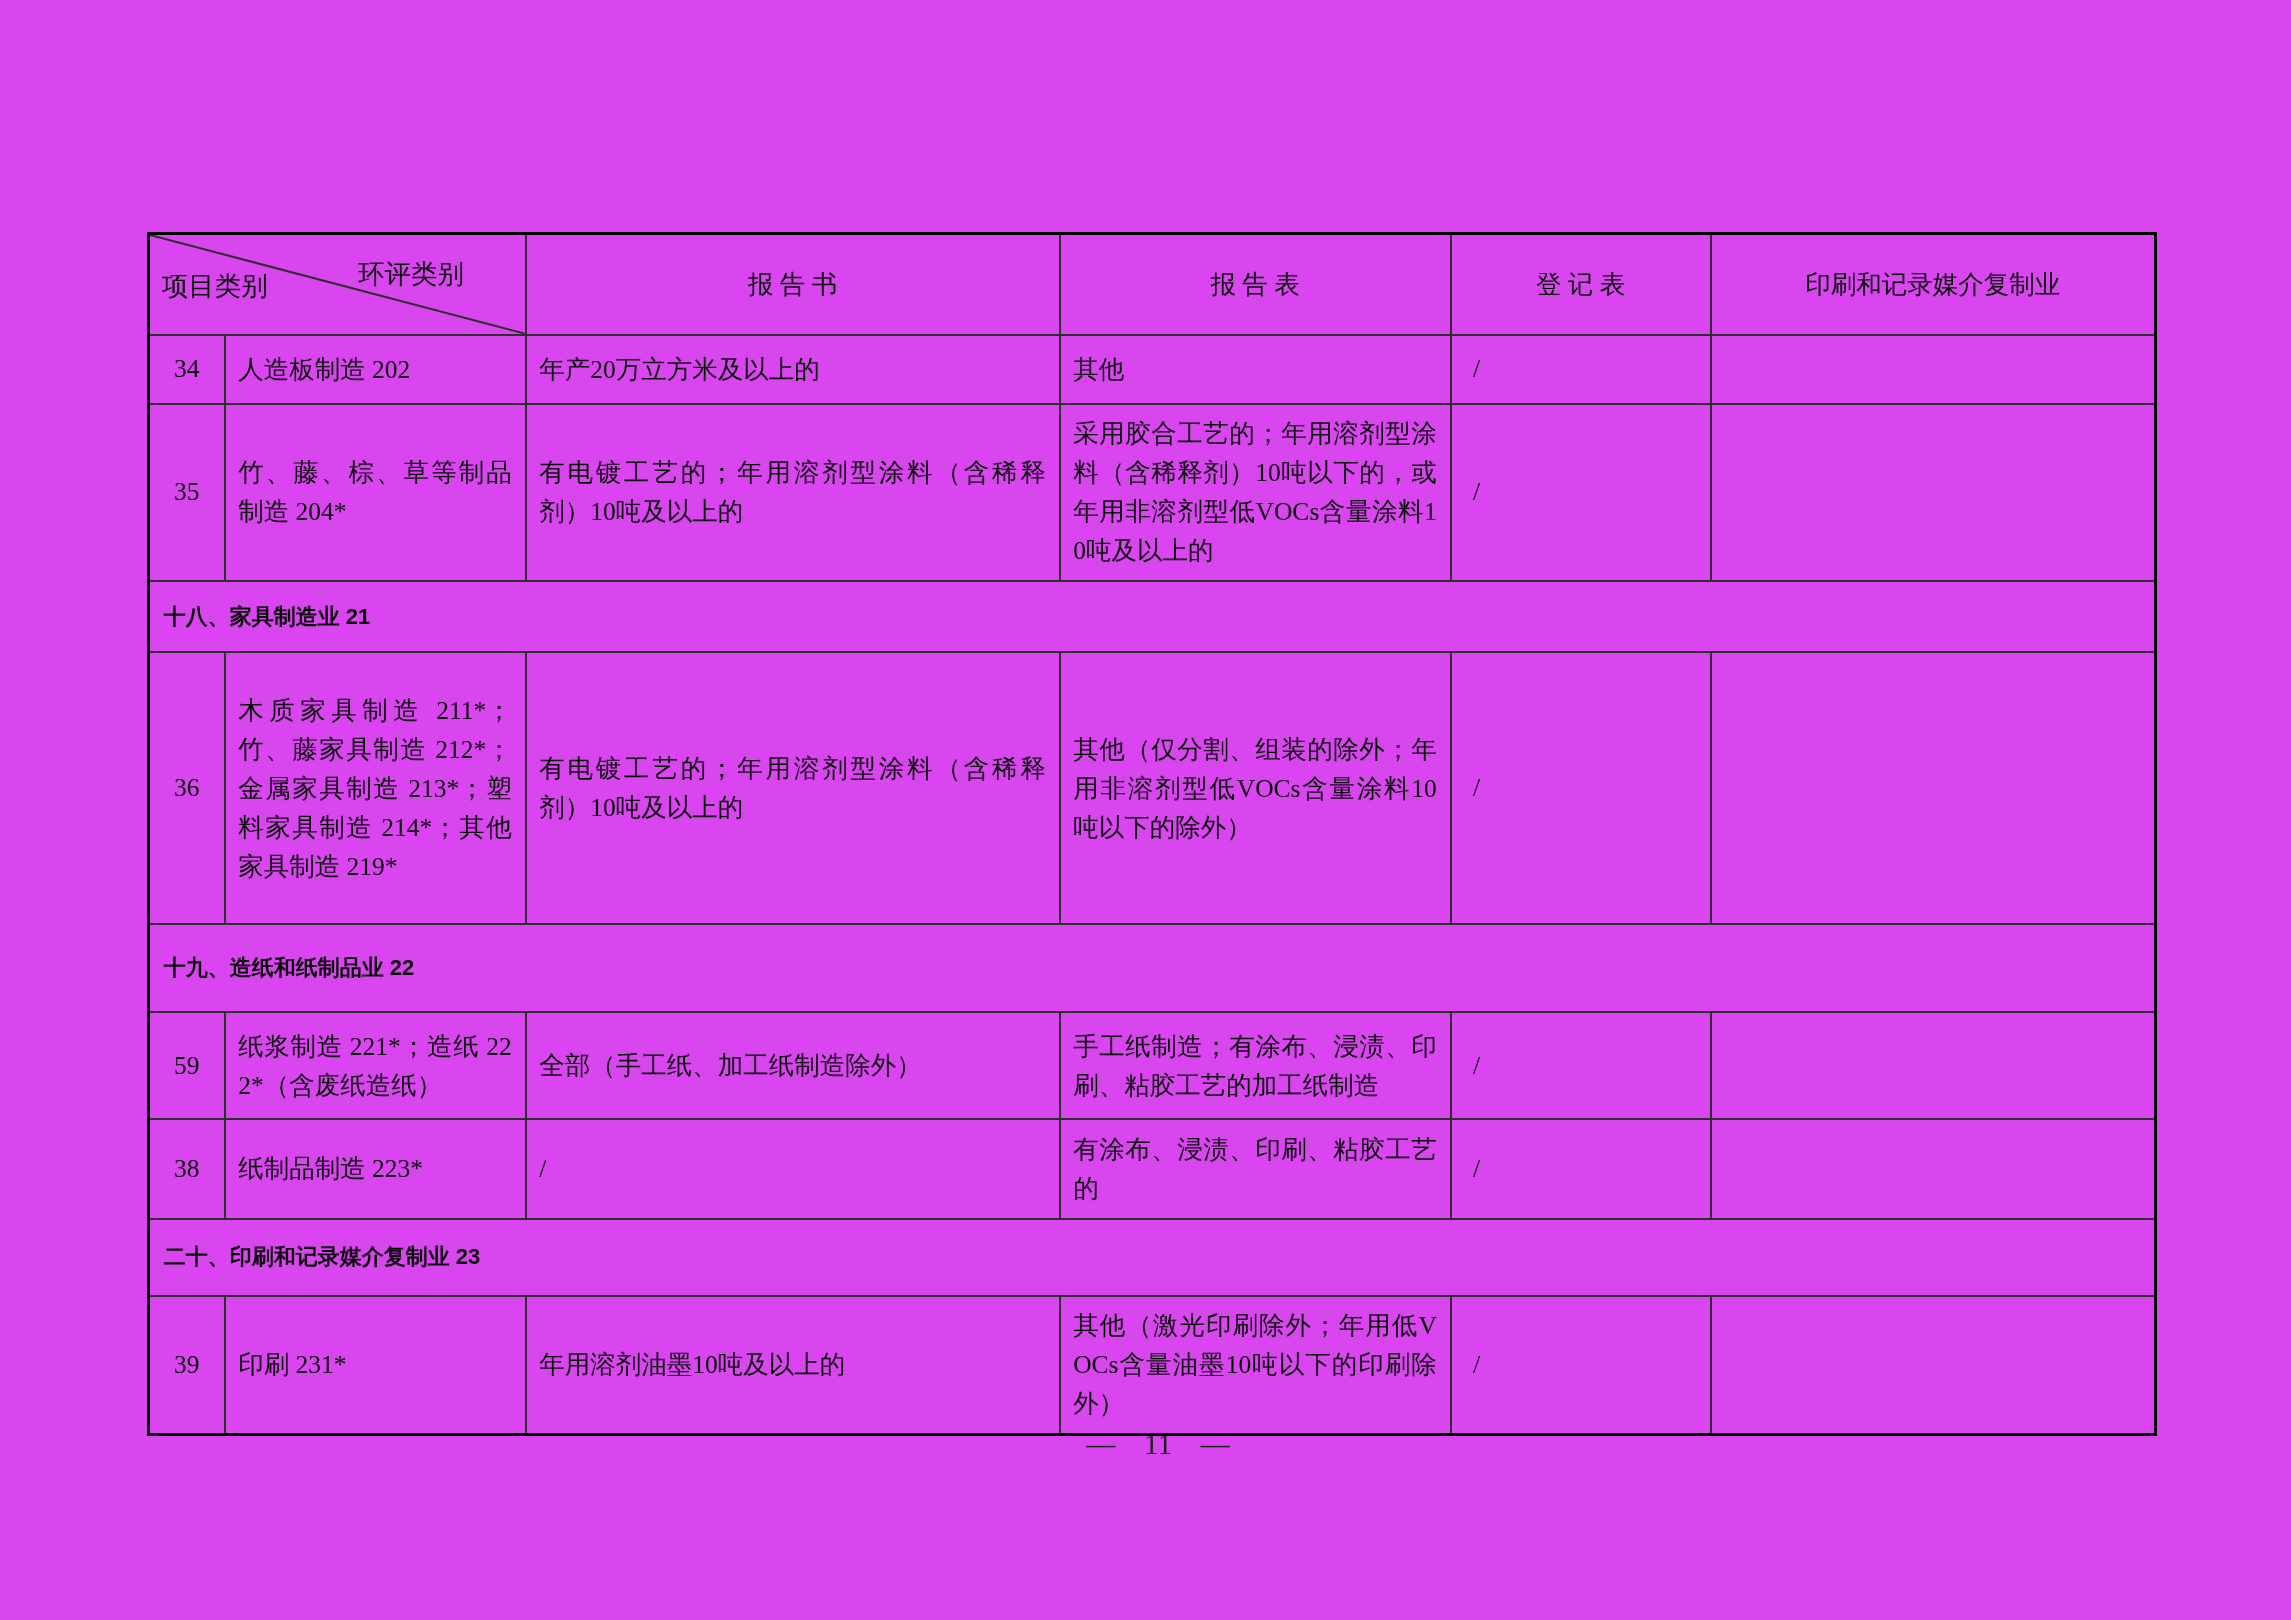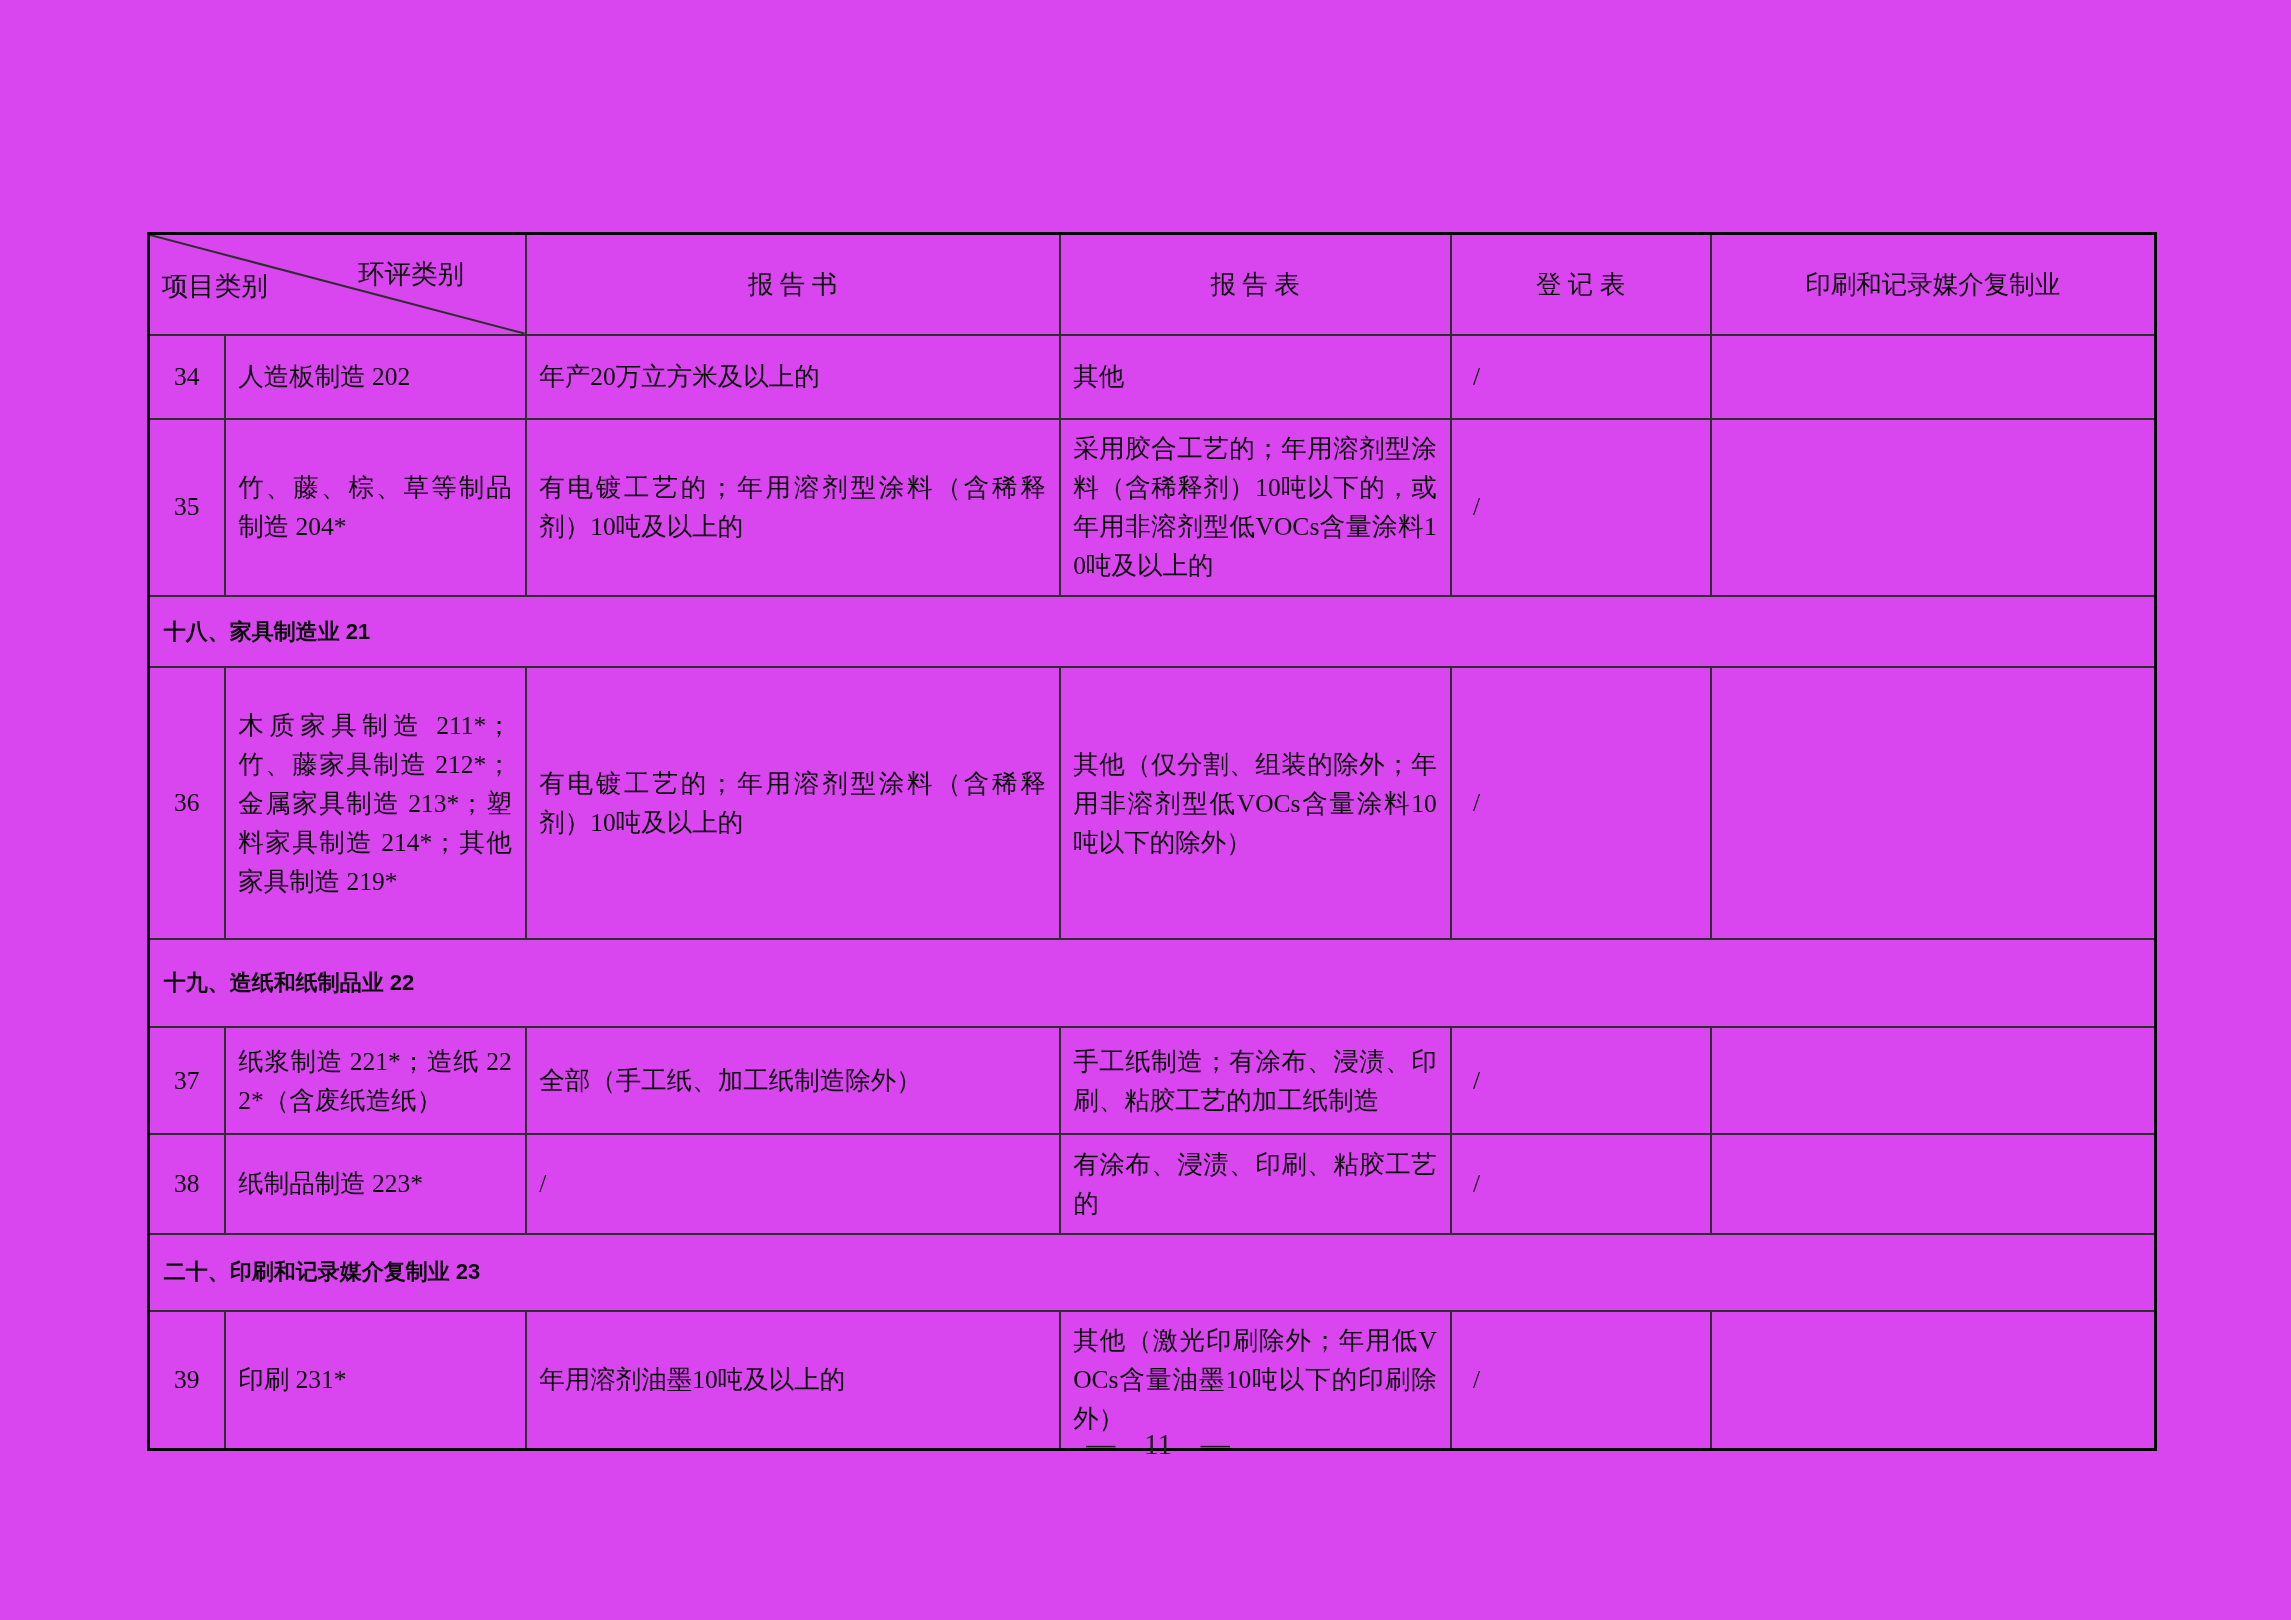--- a/index.html
+++ b/index.html
@@ -81,21 +81,21 @@
           <span class="diag-top">环评类别</span>
           <span class="diag-bottom">项目类别</span>
         </th>
         <th class="colhead">报 告 书</th>
         <th class="colhead">报 告 表</th>
         <th class="colhead">登 记 表</th>
         <th class="colhead">印刷和记录媒介复制业</th>
       </tr>
     </thead>
     <tbody id="table-body">
-        <tr style="height: 84px;">
+        <tr style="height: 69px;">
           <td class="num">34</td>
           <td class="txt">人造板制造 202</td>
           <td class="txt">年产20万立方米及以上的</td>
           <td class="txt">其他</td>
           <td class="reg">/</td>
           <td class="txt"></td>
         </tr>
         <tr style="height: 160px;">
           <td class="num">35</td>
           <td class="txt">竹、藤、棕、草等制品制造 204*</td>
@@ -112,21 +112,21 @@
           <td class="txt">木质家具制造 211*；竹、藤家具制造 212*；金属家具制造 213*；塑料家具制造 214*；其他家具制造 219*</td>
           <td class="txt">有电镀工艺的；年用溶剂型涂料（含稀释剂）10吨及以上的</td>
           <td class="txt">其他（仅分割、组装的除外；年用非溶剂型低VOCs含量涂料10吨以下的除外）</td>
           <td class="reg">/</td>
           <td class="txt"></td>
         </tr>
         <tr style="height: 88px;">
           <td colspan="6" class="section-cell">十九、造纸和纸制品业 22</td>
         </tr>
         <tr style="height: 107px;">
-          <td class="num">37</td>
+          <td class="num">59</td>
           <td class="txt">纸浆制造 221*；造纸 222*（含废纸造纸）</td>
           <td class="txt">全部（手工纸、加工纸制造除外）</td>
           <td class="txt">手工纸制造；有涂布、浸渍、印刷、粘胶工艺的加工纸制造</td>
           <td class="reg">/</td>
           <td class="txt"></td>
         </tr>
         <tr style="height: 86px;">
           <td class="num">38</td>
           <td class="txt">纸制品制造 223*</td>
           <td class="txt">/</td>

